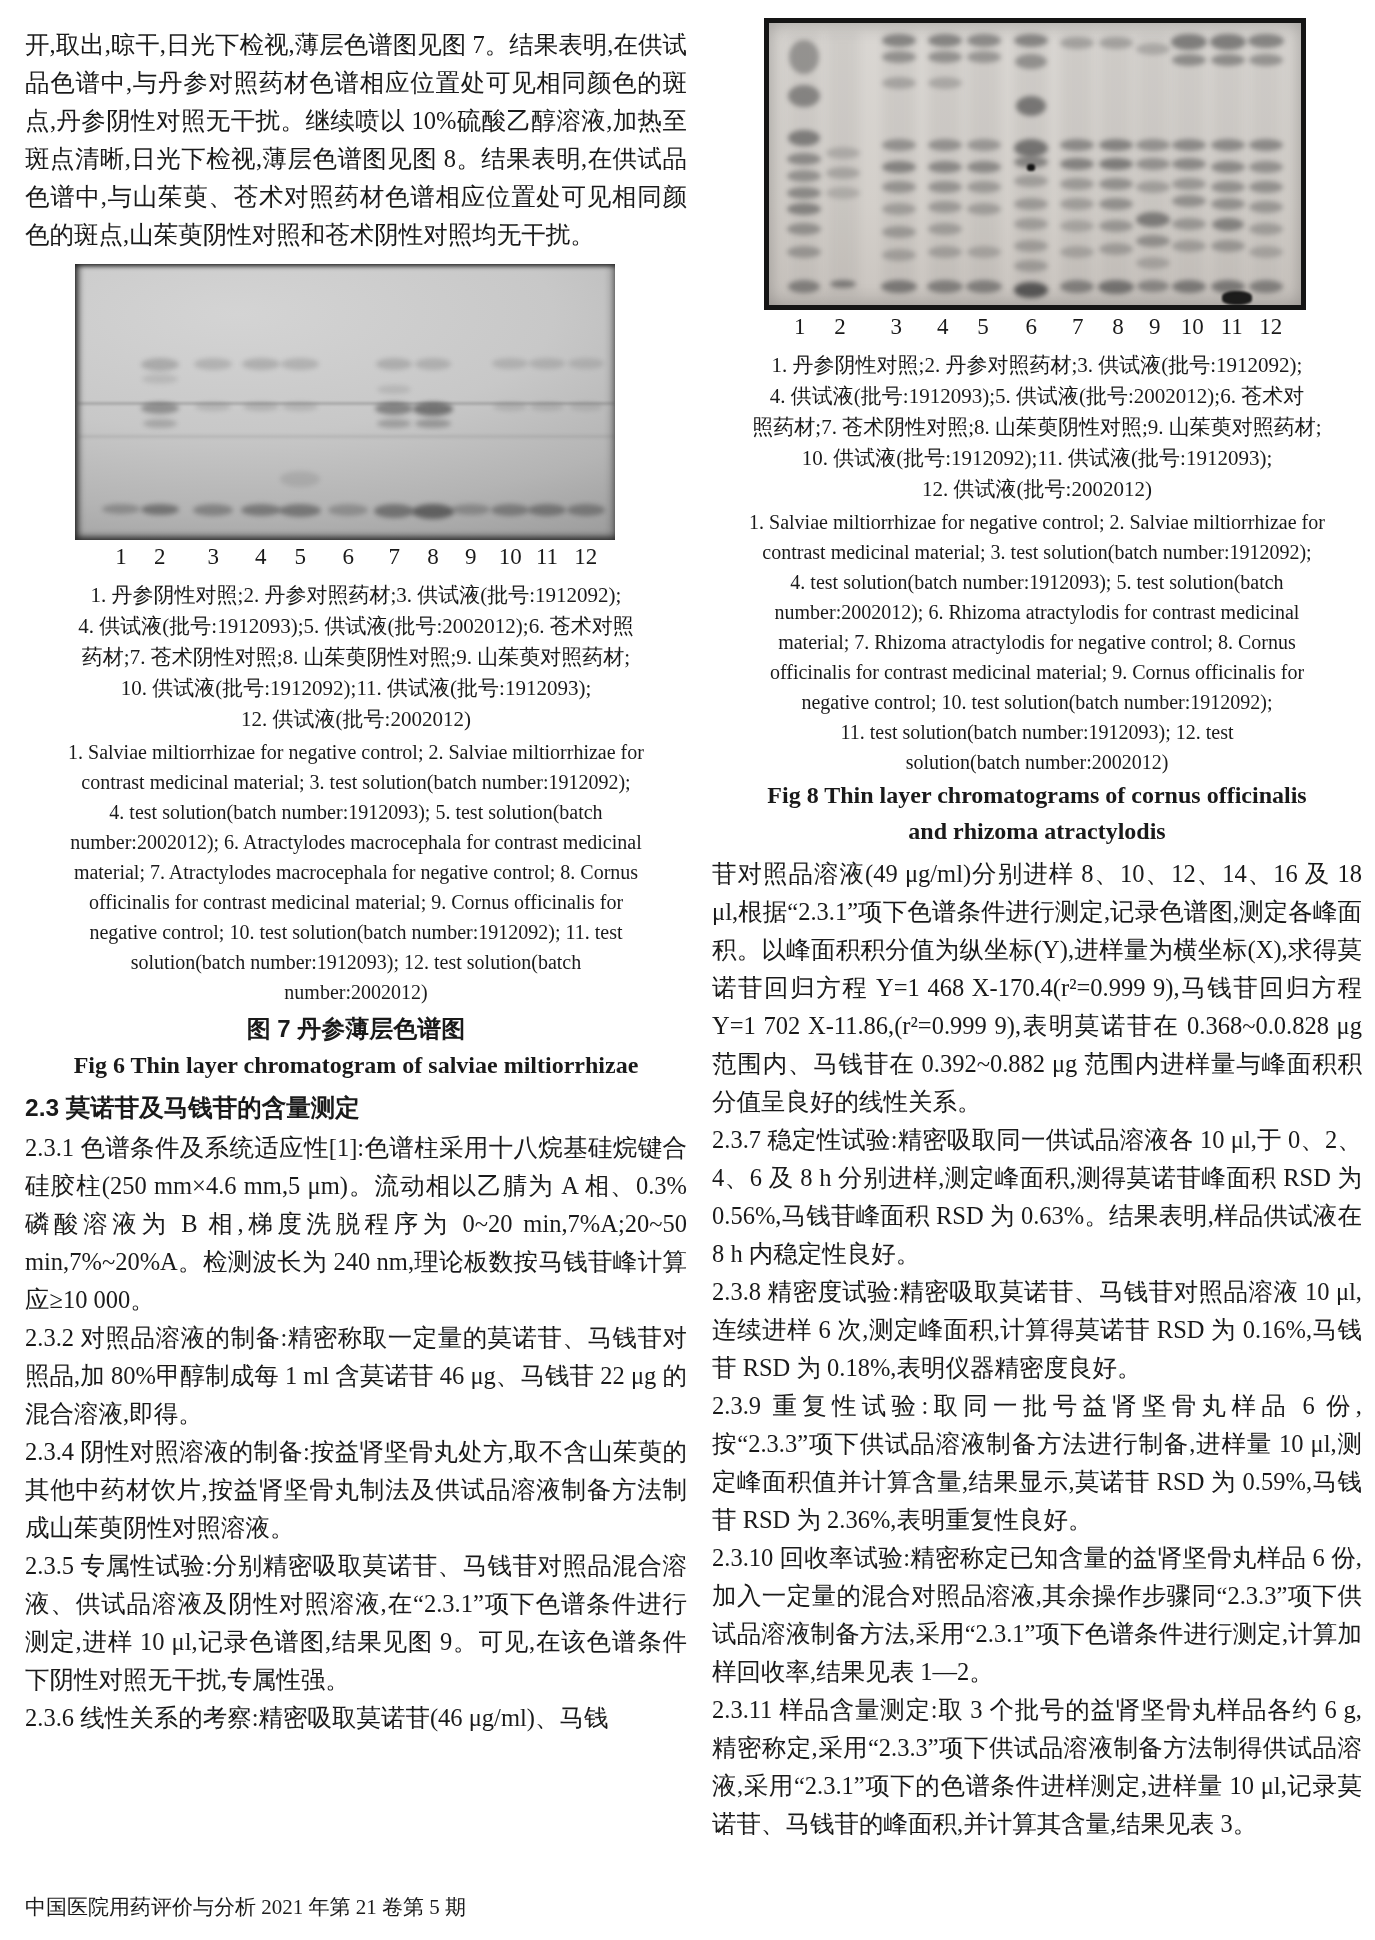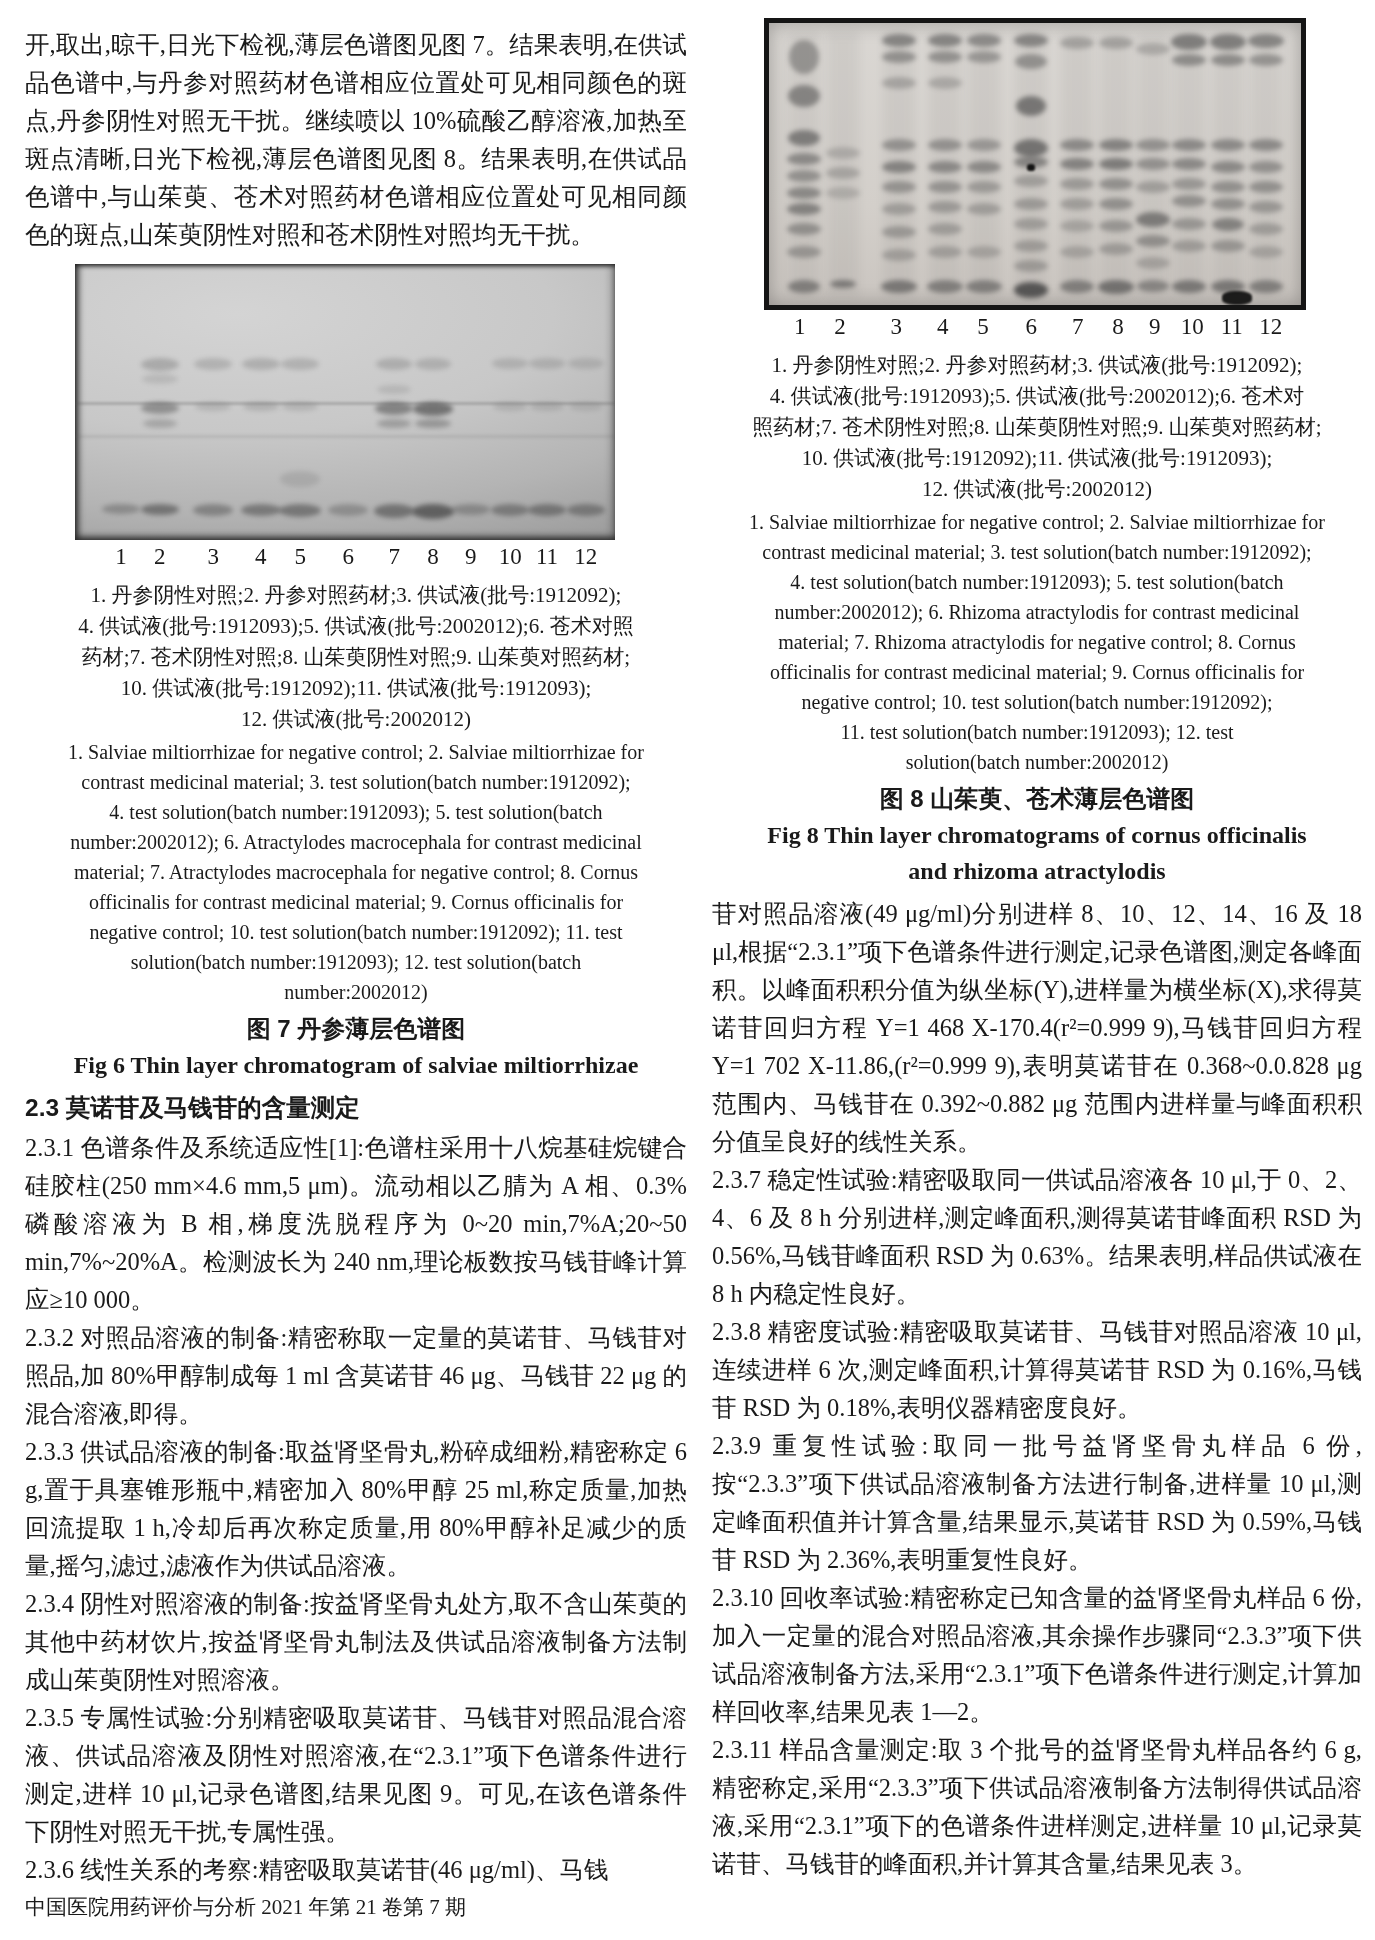--- a/index.html
+++ b/index.html
@@ -117,21 +117,20 @@
 negative control; 10. test solution(batch number:1912092); 11. test
 solution(batch number:1912093); 12. test solution(batch
 number:2002012)</div>
       <div class="fig-title-cn">图 7  丹参薄层色谱图</div>
       <div class="fig-title-en">Fig 6  Thin layer chromatogram of salviae miltiorrhizae</div>
     </figure>
 
     <h3 class="sec">2.3  莫诺苷及马钱苷的含量测定</h3>
     <p class="body-text">2.3.1  色谱条件及系统适应性[1]:色谱柱采用十八烷基硅烷键合硅胶柱(250 mm×4.6 mm,5 μm)。流动相以乙腈为 A 相、0.3%磷酸溶液为 B 相,梯度洗脱程序为 0~20 min,7%A;20~50 min,7%~20%A。检测波长为 240 nm,理论板数按马钱苷峰计算应≥10 000。</p>
     <p class="body-text">2.3.2  对照品溶液的制备:精密称取一定量的莫诺苷、马钱苷对照品,加 80%甲醇制成每 1 ml 含莫诺苷 46 μg、马钱苷 22 μg 的混合溶液,即得。</p>
-    <p class="body-text">2.3.3  供试品溶液的制备:取益肾坚骨丸,粉碎成细粉,精密称定 6 g,置于具塞锥形瓶中,精密加入 80%甲醇 25 ml,称定质量,加热回流提取 1 h,冷却后再次称定质量,用 80%甲醇补足减少的质量,摇匀,滤过,滤液作为供试品溶液。</p>
     <p class="body-text">2.3.4  阴性对照溶液的制备:按益肾坚骨丸处方,取不含山茱萸的其他中药材饮片,按益肾坚骨丸制法及供试品溶液制备方法制成山茱萸阴性对照溶液。</p>
     <p class="body-text">2.3.5  专属性试验:分别精密吸取莫诺苷、马钱苷对照品混合溶液、供试品溶液及阴性对照溶液,在“2.3.1”项下色谱条件进行测定,进样 10 μl,记录色谱图,结果见图 9。可见,在该色谱条件下阴性对照无干扰,专属性强。</p>
     <p class="body-text">2.3.6  线性关系的考察:精密吸取莫诺苷(46 μg/ml)、马钱</p>
   </div>
 
   <div class="col col-right">
     <figure>
       <div class="plate plate8">
           <div class="streak" style="left: 6.6%;"></div>
           <div class="streak" style="left: 14%;"></div>
@@ -273,30 +272,29 @@
 12. 供试液(批号:2002012)</div>
       <div class="cap-en">1. Salviae miltiorrhizae for negative control; 2. Salviae miltiorrhizae for
 contrast medicinal material; 3. test solution(batch number:1912092);
 4. test solution(batch number:1912093); 5. test solution(batch
 number:2002012); 6. Rhizoma atractylodis for contrast medicinal
 material; 7. Rhizoma atractylodis for negative control; 8. Cornus
 officinalis for contrast medicinal material; 9. Cornus officinalis for
 negative control; 10. test solution(batch number:1912092);
 11. test solution(batch number:1912093); 12. test
 solution(batch number:2002012)</div>
-      <div class="fig-title-cn">图 8  山茱萸、苍术薄层色谱图</div>
       <div class="fig-title-en">Fig 8  Thin layer chromatograms of cornus officinalis
 and rhizoma atractylodis</div>
     </figure>
 
     <p class="body-text">苷对照品溶液(49 μg/ml)分别进样 8、10、12、14、16 及 18 μl,根据“2.3.1”项下色谱条件进行测定,记录色谱图,测定各峰面积。以峰面积积分值为纵坐标(Y),进样量为横坐标(X),求得莫诺苷回归方程 Y=1 468 X-170.4(r²=0.999 9),马钱苷回归方程 Y=1 702 X-11.86,(r²=0.999 9),表明莫诺苷在 0.368~0.0.828 μg 范围内、马钱苷在 0.392~0.882 μg 范围内进样量与峰面积积分值呈良好的线性关系。</p>
     <p class="body-text">2.3.7  稳定性试验:精密吸取同一供试品溶液各 10 μl,于 0、2、4、6 及 8 h 分别进样,测定峰面积,测得莫诺苷峰面积 RSD 为 0.56%,马钱苷峰面积 RSD 为 0.63%。结果表明,样品供试液在 8 h 内稳定性良好。</p>
     <p class="body-text">2.3.8  精密度试验:精密吸取莫诺苷、马钱苷对照品溶液 10 μl,连续进样 6 次,测定峰面积,计算得莫诺苷 RSD 为 0.16%,马钱苷 RSD 为 0.18%,表明仪器精密度良好。</p>
     <p class="body-text">2.3.9  重复性试验:取同一批号益肾坚骨丸样品 6 份,按“2.3.3”项下供试品溶液制备方法进行制备,进样量 10 μl,测定峰面积值并计算含量,结果显示,莫诺苷 RSD 为 0.59%,马钱苷 RSD 为 2.36%,表明重复性良好。</p>
     <p class="body-text">2.3.10  回收率试验:精密称定已知含量的益肾坚骨丸样品 6 份,加入一定量的混合对照品溶液,其余操作步骤同“2.3.3”项下供试品溶液制备方法,采用“2.3.1”项下色谱条件进行测定,计算加样回收率,结果见表 1—2。</p>
     <p class="body-text">2.3.11  样品含量测定:取 3 个批号的益肾坚骨丸样品各约 6 g,精密称定,采用“2.3.3”项下供试品溶液制备方法制得供试品溶液,采用“2.3.1”项下的色谱条件进样测定,进样量 10 μl,记录莫诺苷、马钱苷的峰面积,并计算其含量,结果见表 3。</p>
   </div>
 
   <div class="footer">
-    <span>中国医院用药评价与分析   2021 年第 21 卷第 7 期</span>
+    <span>中国医院用药评价与分析   2021 年第 21 卷第 5 期</span>
   </div>
 
 </div>
 
 </body></html>

